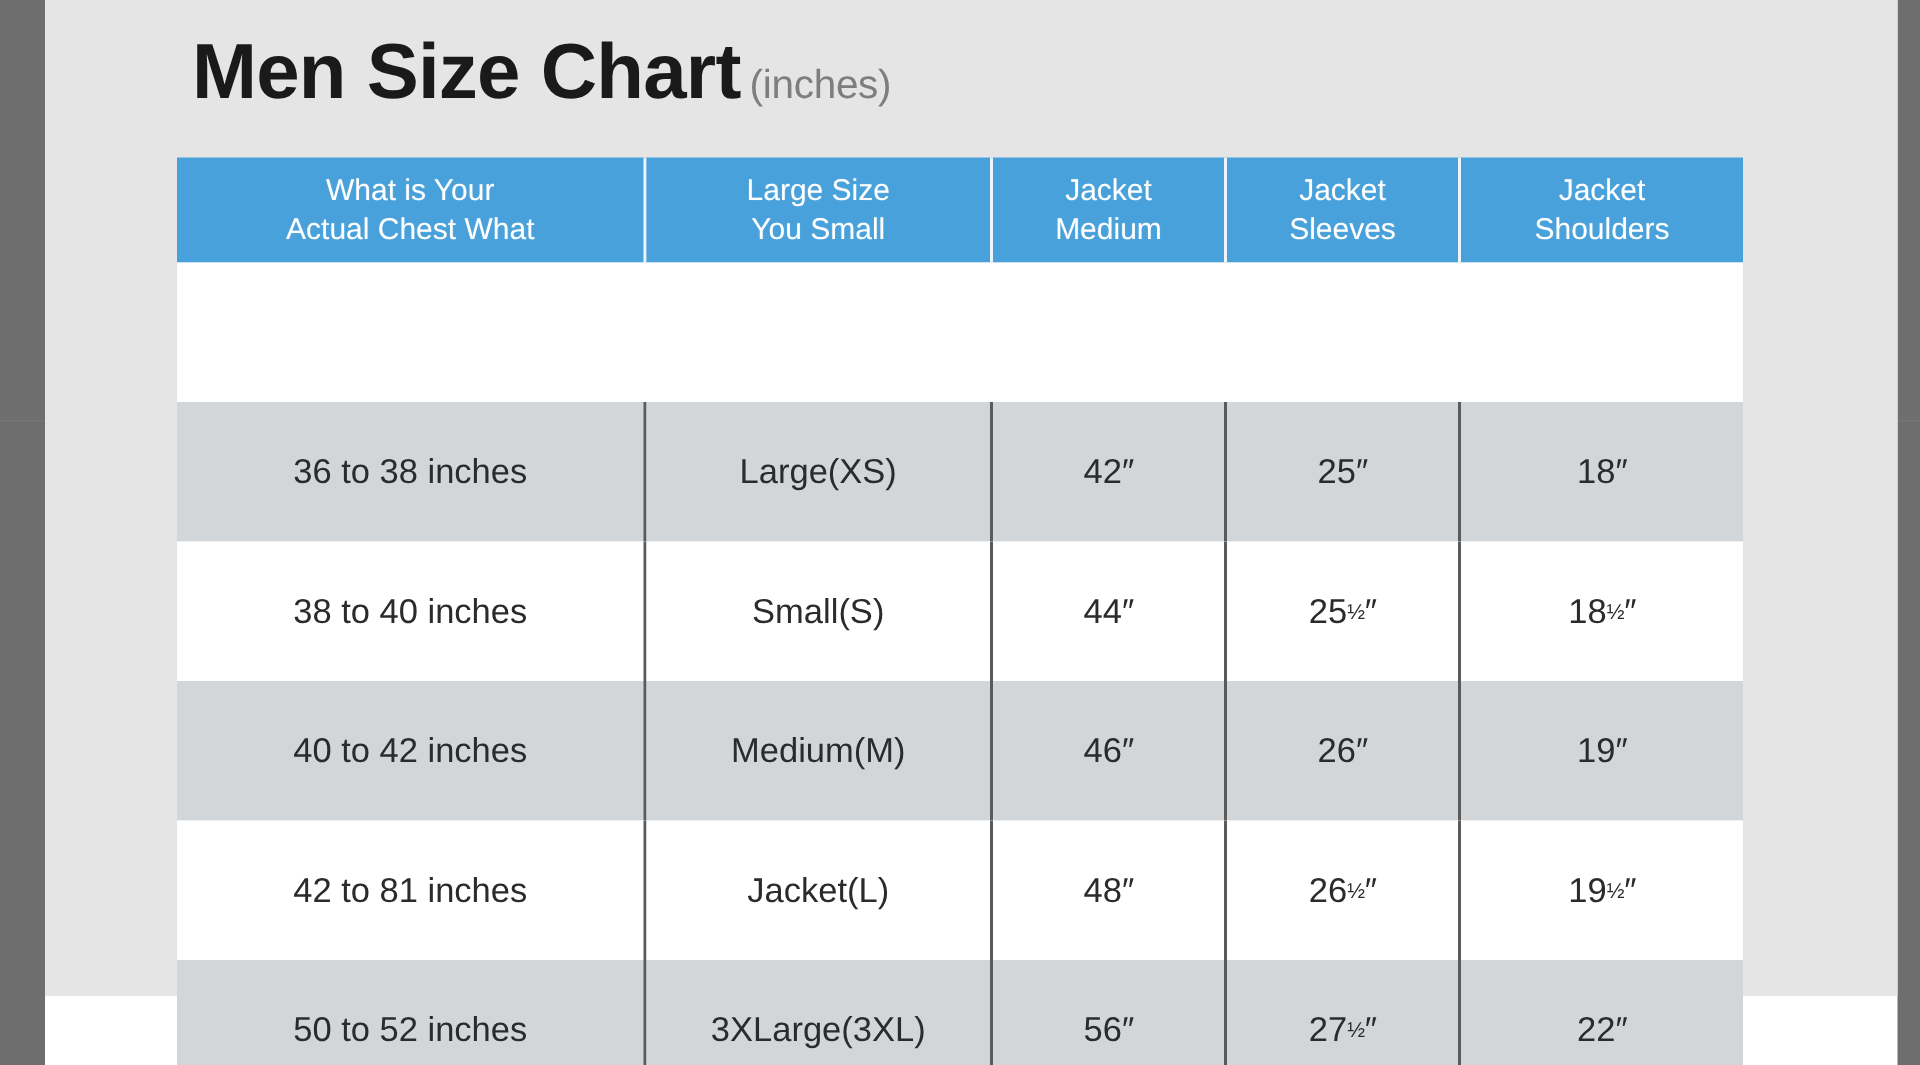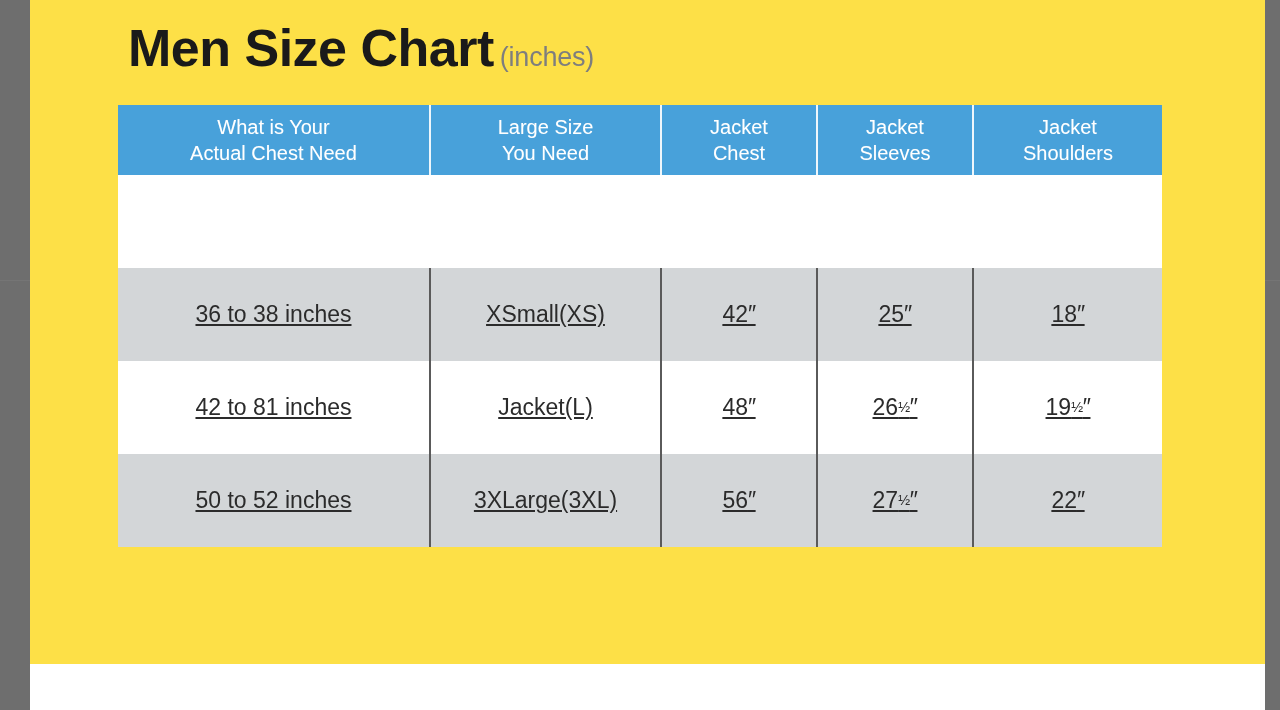--- a/index.html
+++ b/index.html
@@ -39,21 +39,21 @@
     background: rgba(255,255,255,0.05);
   }
 
   
   #slide {
     position: absolute;
     left: 30px;
     top: 0;
     width: 1235px;
     height: 664px;
-    background: #fde047;
+    background: #e5e5e5;
   }
 
   
   #title-block {
     position: absolute;
     left: 98px;
     top: 18px;
     white-space: nowrap;
   }
   #title-main {
@@ -103,21 +103,20 @@
 
   
   #size-table tbody td {
     height: 69px;
     text-align: center;
     vertical-align: middle;
     font-size: 23px;
     color: #2b2b2b;
     padding: 12px 4px;
     border-right: 2px solid #5a5a5a;
-    text-decoration: underline;
   }
   #size-table tbody td:last-child { border-right: none; }
   #size-table tbody tr.band-gray td { background: #d3d6d8; }
   #size-table tbody tr.band-white td { background: #ffffff; }
 
   .frac {
     font-size: 0.62em;
     vertical-align: 0.18em;
     letter-spacing: -0.2px;
   }
@@ -149,54 +148,68 @@
         <col class="c0">
           <col class="c1">
           <col class="c2">
           <col class="c3">
           <col class="c4">
       </colgroup>
       <thead>
         <tr>
           <th>
             <span>What is Your</span><br>
-            <span>Actual Chest Need</span>
+            <span>Actual Chest What</span>
           </th>
           <th>
             <span>Large Size</span><br>
-            <span>You Need</span>
+            <span>You Small</span>
           </th>
           <th>
             <span>Jacket</span><br>
-            <span>Chest</span>
+            <span>Medium</span>
           </th>
           <th>
             <span>Jacket</span><br>
             <span>Sleeves</span>
           </th>
           <th>
             <span>Jacket</span><br>
             <span>Shoulders</span>
           </th>
         </tr>
       </thead>
       <tbody>
         <tr class="header-gap">
           <td colspan="5"></td>
         </tr>
 
         <tr class="band-gray">
           <td>36 to 38 inches</td>
-          <td>XSmall(XS)</td>
+          <td>Large(XS)</td>
           <td>42<span class="inch">″</span></td>
           <td>25<span class="inch">″</span></td>
           <td>18<span class="inch">″</span></td>
         </tr>
 
-
+        <tr class="band-white">
+          <td>38 to 40 inches</td>
+          <td>Small(S)</td>
+          <td>44<span class="inch">″</span></td>
+          <td>25<span class="frac">½</span><span class="inch">″</span></td>
+          <td>18<span class="frac">½</span><span class="inch">″</span></td>
+        </tr>
+
+        <tr class="band-gray">
+          <td>40 to 42 inches</td>
+          <td>Medium(M)</td>
+          <td>46<span class="inch">″</span></td>
+          <td>26<span class="inch">″</span></td>
+          <td>19<span class="inch">″</span></td>
+        </tr>
 
         <tr class="band-white">
           <td>42 to 81 inches</td>
           <td>Jacket(L)</td>
           <td>48<span class="inch">″</span></td>
           <td>26<span class="frac">½</span><span class="inch">″</span></td>
           <td>19<span class="frac">½</span><span class="inch">″</span></td>
         </tr>
 
 

